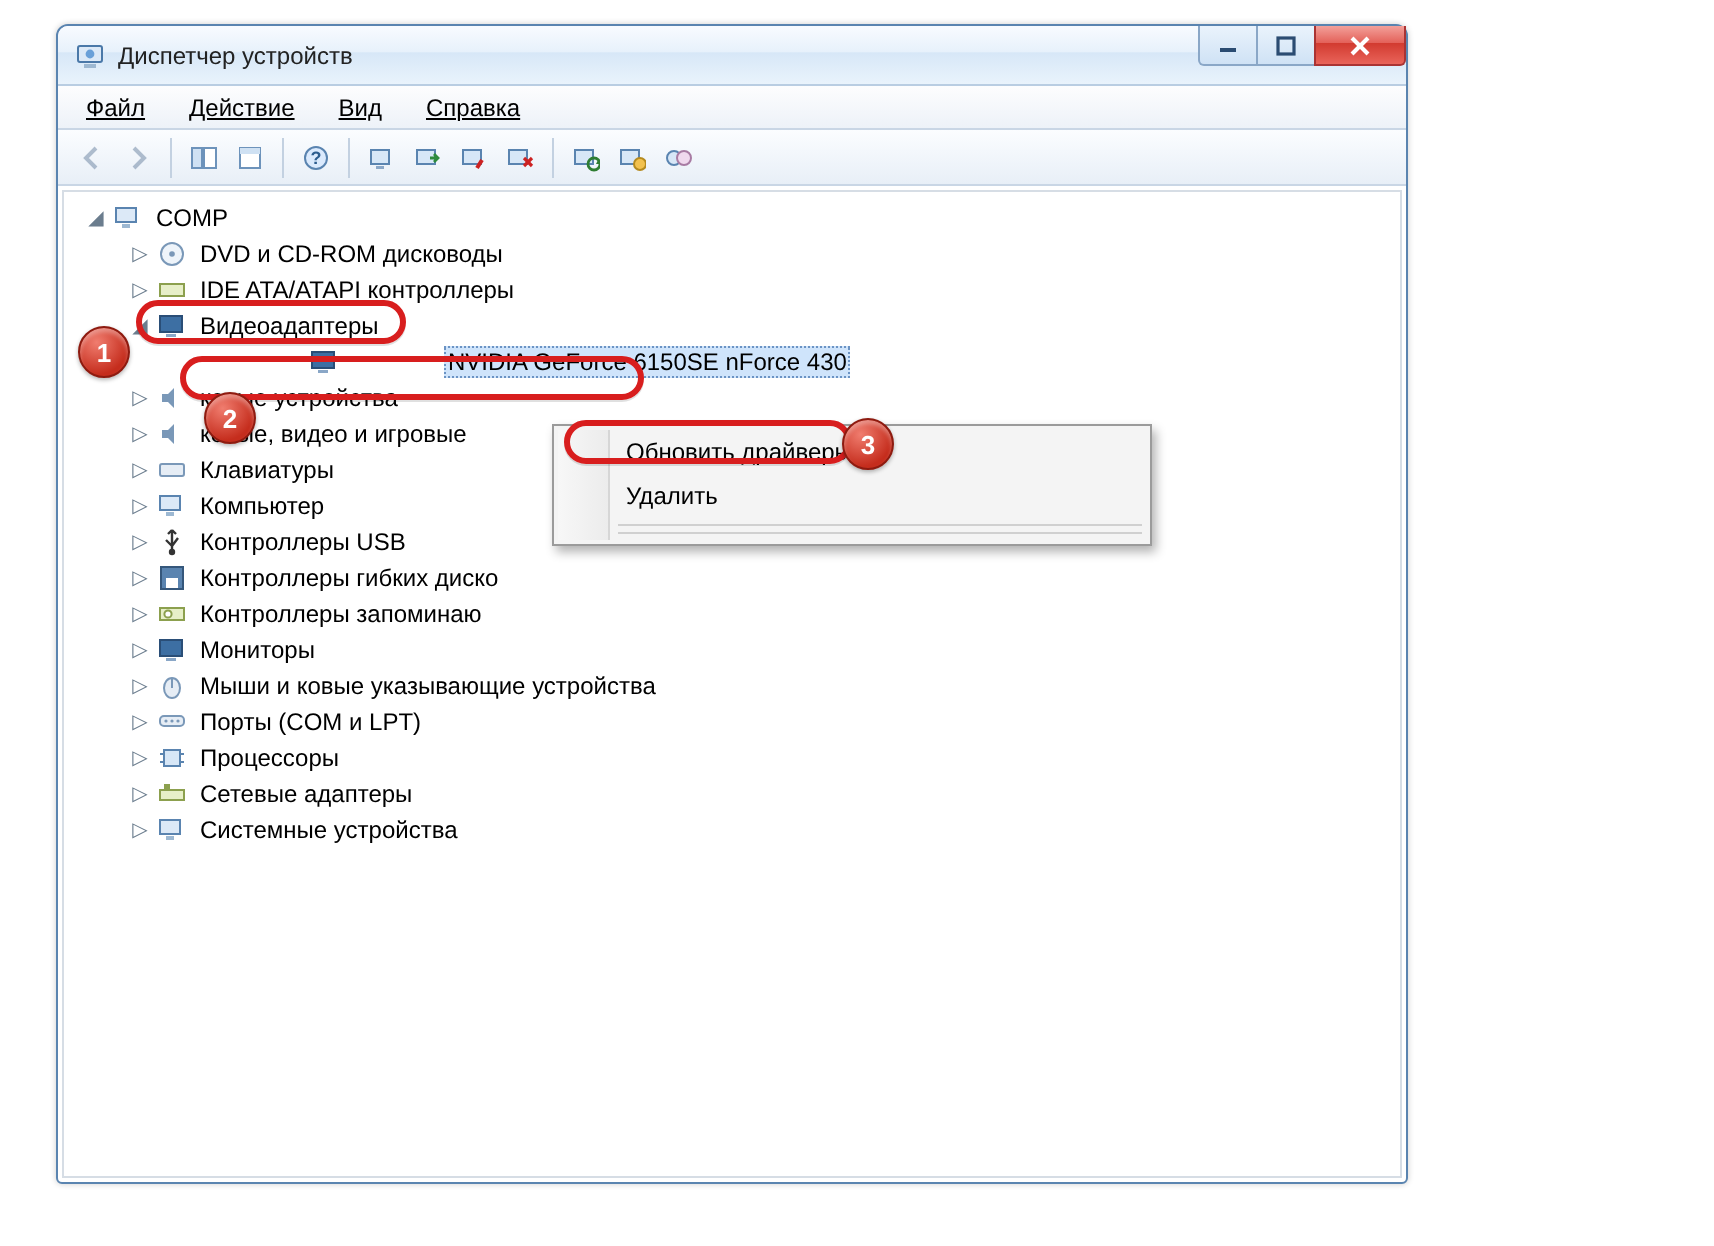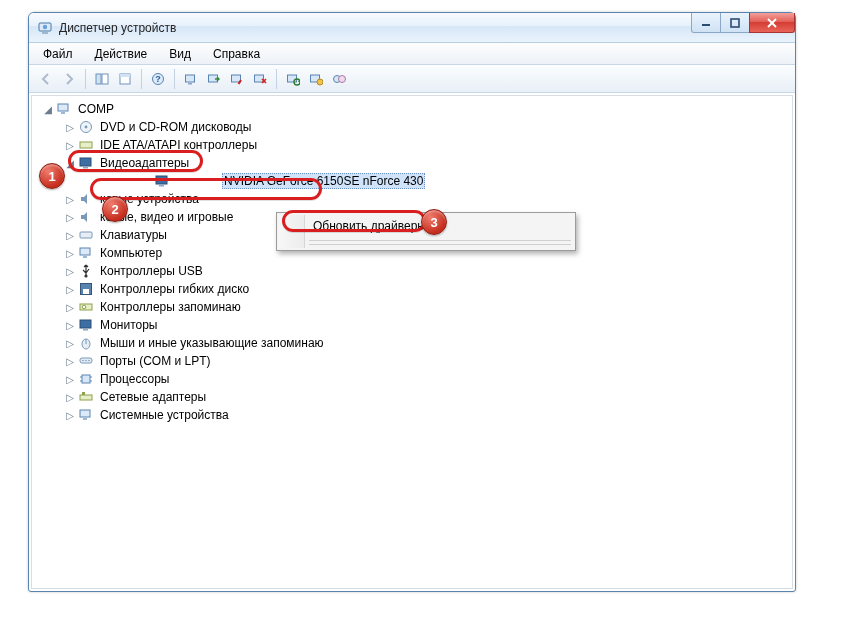--- a/index.html
+++ b/index.html
@@ -2,21 +2,21 @@
 <html><head>
 <meta charset="utf-8">
 <style>
   * { box-sizing: border-box; }
   html, body { margin: 0; padding: 0; }
   body { font-family: "Segoe UI", Tahoma, sans-serif; font-size: 12px; background: #fff; color: #000; }
 
   .outer-wrap { padding: 12px 18px 18px 28px; background: #fff; }
 
   .window {
-    width: 768px; height: 580px;
+    width: 676px; height: 580px;
     border: 1px solid #5a84b0;
     border-radius: 6px 6px 3px 3px;
     background: #fff;
     display: flex; flex-direction: column;
     box-shadow: 0 0 3px rgba(0,0,0,0.2);
     position: relative;
   }
 
   .titlebar {
     height: 30px;
@@ -47,20 +47,21 @@
   }
   .win-btn.max { margin-left: -1px; }
 
   .menubar {
     height: 22px;
     background: linear-gradient(to bottom,#fdfdfe,#edf2f8);
     border-bottom: 1px solid #c9d6e5;
     display: flex; align-items: center;
     padding: 0 4px;
     gap: 2px;
+    text-decoration: underline;
   }
   .menu-item { padding: 2px 10px; cursor: pointer; }
 
   .toolbar {
     height: 28px;
     background: linear-gradient(to bottom,#fbfdff,#e8eff7);
     border-bottom: 1px solid #c9d6e5;
     display: flex; align-items: center;
     padding: 0 6px;
     gap: 1px;
@@ -412,21 +413,21 @@
       </div>
 
       <div class="node-row indent-2">
         <span class="expando">▷</span>
         <span class="node-icon">
             <svg width="16" height="16">
               <ellipse cx="8" cy="9" rx="4" ry="5" fill="#e6edf5" stroke="#7a98b8"></ellipse>
               <line x1="8" y1="4" x2="8" y2="9" stroke="#7a98b8"></line>
             </svg>
           </span>
-        <span class="node-label">Мыши и иные указывающие запоминаю</span>
+        <span class="node-label">Мыши и ковые указывающие устройства</span>
       </div>
 
       <div class="node-row indent-2">
         <span class="expando">▷</span>
         <span class="node-icon">
             <svg width="16" height="16">
               <rect x="2" y="5" width="12" height="5" rx="2" fill="#e6edf5" stroke="#7a98b8"></rect>
               <circle cx="5" cy="7.5" r="0.8" fill="#7a98b8"></circle>
               <circle cx="8" cy="7.5" r="0.8" fill="#7a98b8"></circle>
               <circle cx="11" cy="7.5" r="0.8" fill="#7a98b8"></circle>
@@ -467,20 +468,21 @@
               <rect x="2" y="3" width="10" height="7" fill="#dce9f7" stroke="#5a84b0"></rect>
               <rect x="5" y="11" width="4" height="2" fill="#9db8d2"></rect>
             </svg>
           </span>
         <span class="node-label">Системные устройства</span>
       </div>
 
       <div class="ctx-menu" style="left:244px; top:116px;">
         <div class="ctx-left-strip"></div>
         <div class="ctx-item">Обновить драйверы...</div>
+        <div class="ctx-item">Удалить</div>
         <div class="ctx-sep"></div>
         <div class="ctx-sep"></div>
       </div>
 
       <div class="callout" style="left:36px; top:54px; width:135px; height:22px;"></div>
       <div class="num-badge" style="left:7px; top:67px;">1</div>
 
       <div class="callout" style="left:58px; top:82px; width:232px; height:22px;"></div>
       <div class="num-badge" style="left:70px; top:100px;">2</div>
 

